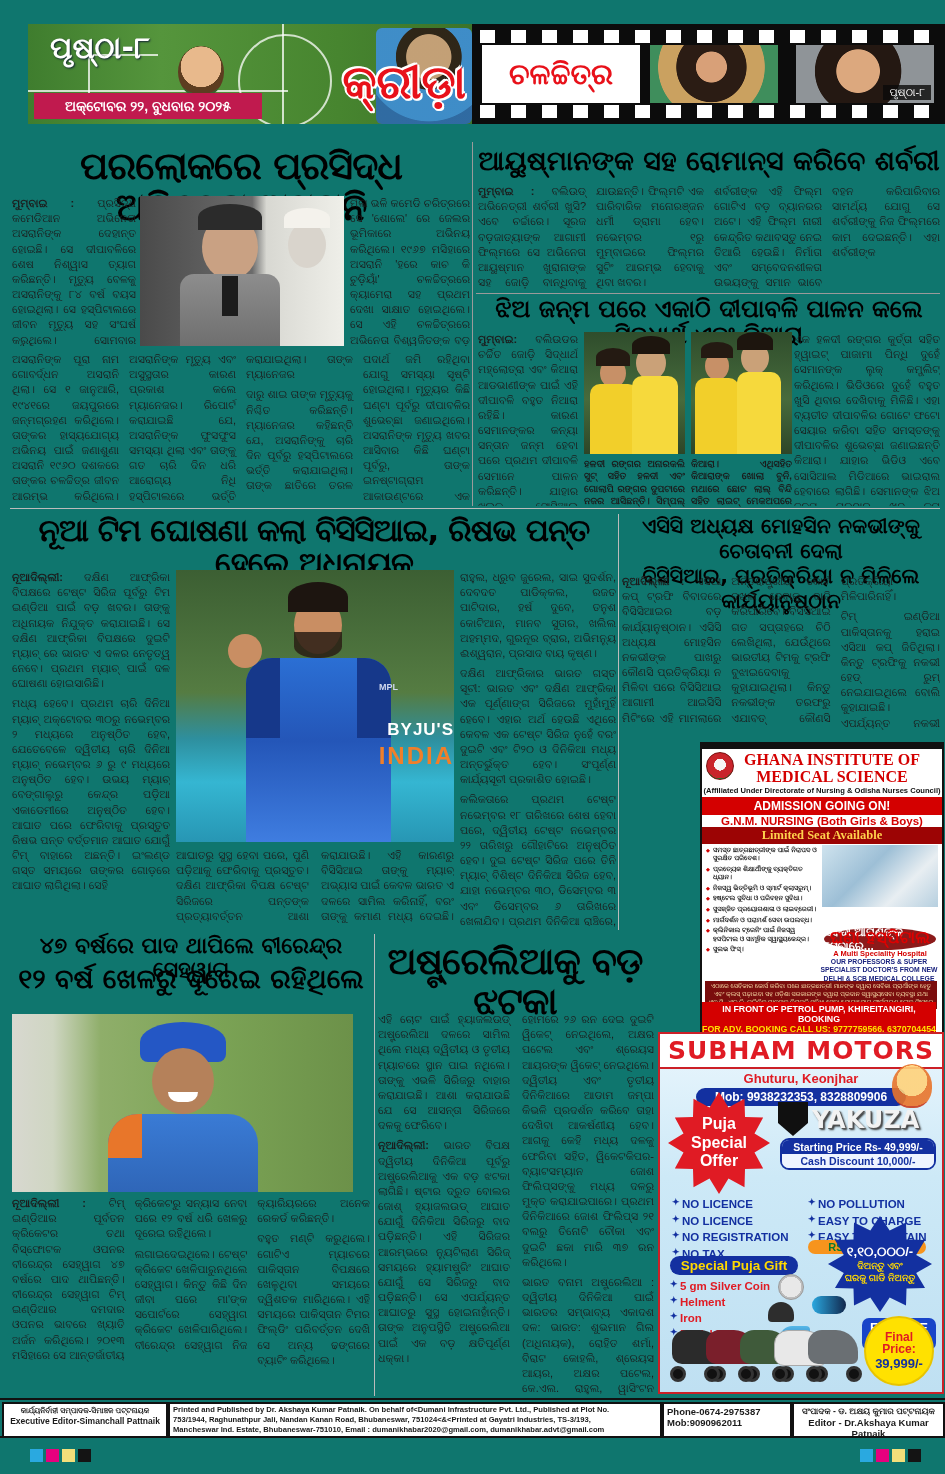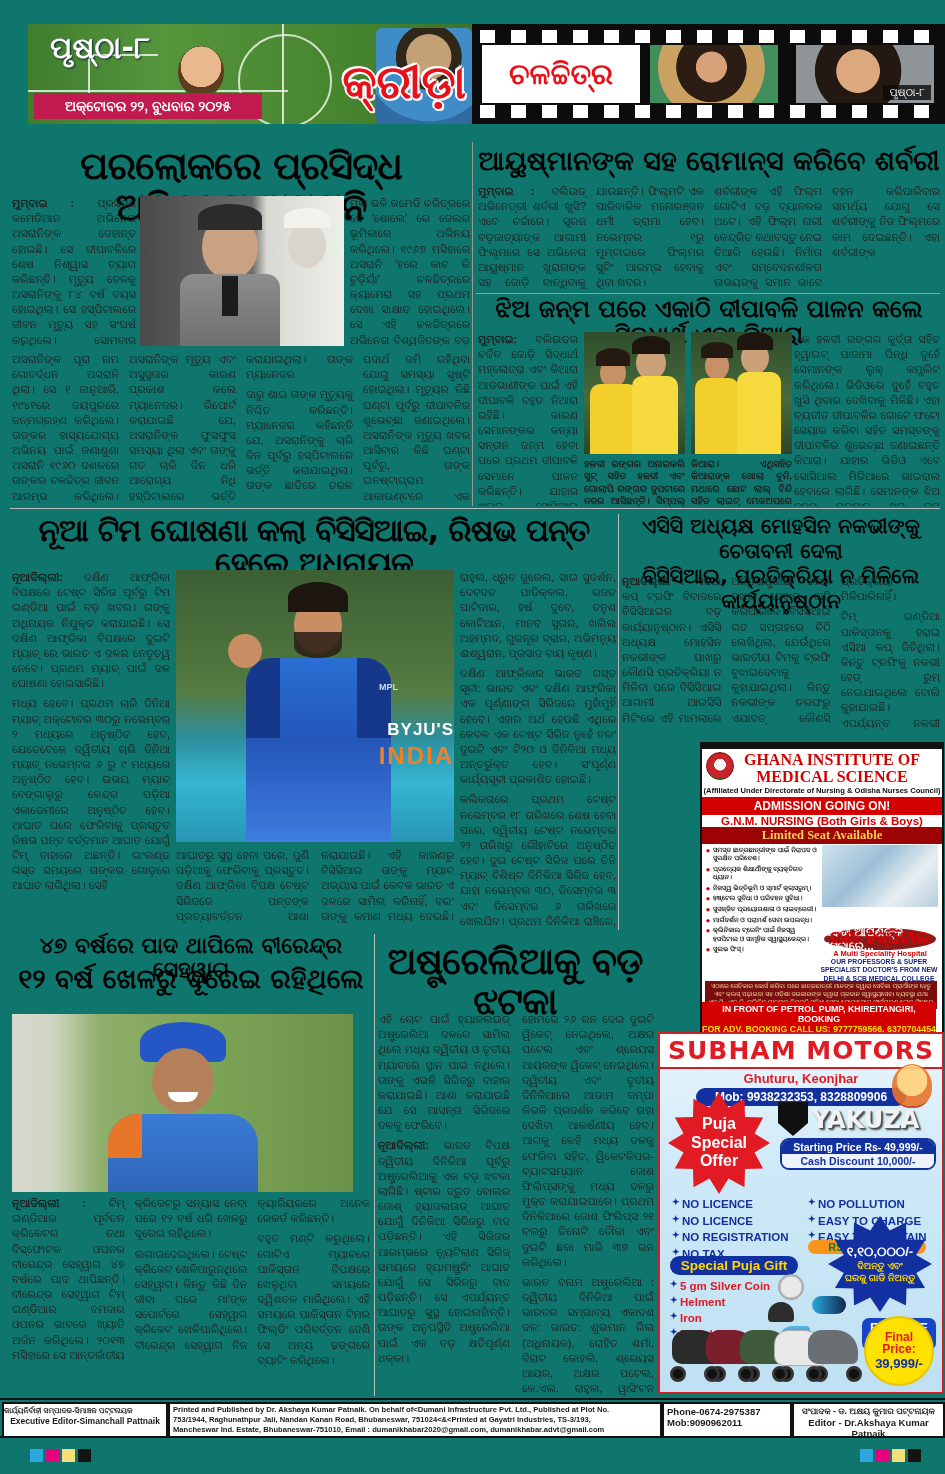--- a/index.html
+++ b/index.html
@@ -423,21 +423,21 @@
     </div>
     <div class="sb-final">
       <div style="color:#e01b24;font-weight:700;font-size:12px;line-height:1;">Final</div>
       <div style="color:#e01b24;font-weight:700;font-size:12px;line-height:1.1;">Price:</div>
       <div style="color:#1330a0;font-weight:700;font-size:13px;">39,999/-</div>
     </div>
   </div>
 
   <div class="abs foot-rule" style="top:1398px;"></div>
   <div class="foot-box" style="left:2px;width:162px;">
-    <div style="font-size:7.5px;font-weight:700;text-align:left;margin-top:2px;">କାର୍ଯ୍ୟନିର୍ବାହୀ ସମ୍ପାଦକ-ସିମାଞ୍ଚଳ ପଟ୍ଟନାୟକ</div>
+    <div style="font-size:7.5px;font-weight:700;text-align:center;margin-top:2px;">କାର୍ଯ୍ୟନିର୍ବାହୀ ସମ୍ପାଦକ-ସିମାଞ୍ଚଳ ପଟ୍ଟନାୟକ</div>
     <div style="font-size:8.5px;font-weight:700;text-align:center;">Executive Editor-Simanchall Pattnaik</div>
   </div>
   <div class="foot-box" style="left:168px;width:490px;">
     <div style="font-size:7.6px;font-weight:700;line-height:1.3;padding:1px 3px;">
       <div>Printed and Published by Dr. Akshaya Kumar Patnaik. On behalf of&lt;Dumani Infrastructure Pvt. Ltd., Published at Plot No.</div>
       <div>753/1944, Raghunathpur Jali, Nandan Kanan Road, Bhubaneswar, 751024&lt;&amp;&lt;Printed at Gayatri Industries, TS-3/193,</div>
       <div>Mancheswar Ind. Estate, Bhubaneswar-751010, Email : dumanikhabar2020@gmail.com, dumanikhabar.advt@gmail.com</div>
     </div>
   </div>
   <div class="foot-box" style="left:662px;width:126px;">

